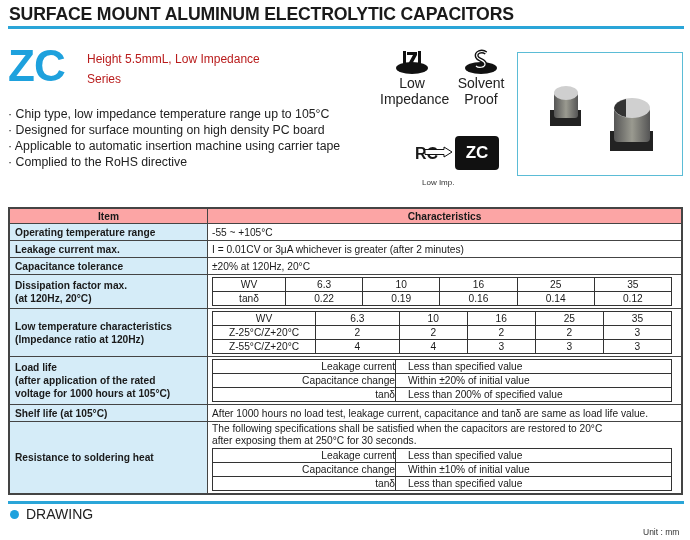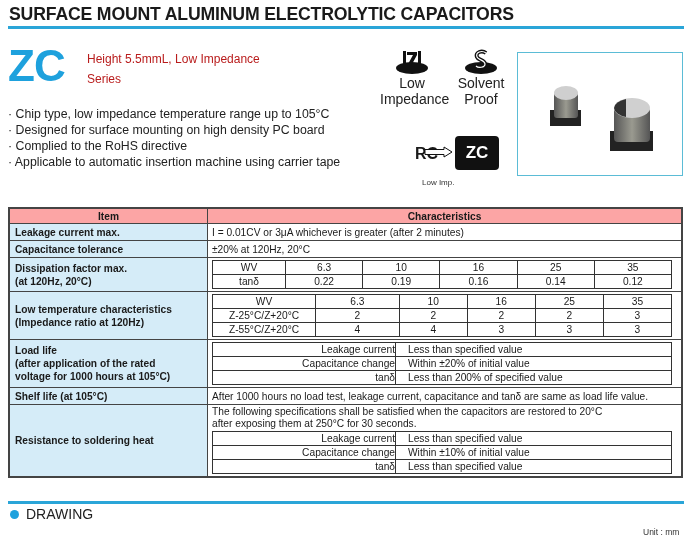--- a/index.html
+++ b/index.html
@@ -64,22 +64,22 @@
     <ellipse cx="17" cy="19" rx="16" ry="6" fill="#111"></ellipse>
     <path d="M22 4 C18 1 11 3 13 8 C14 11 21 11 21 15 C21 19 14 19 12 17" stroke="#111" stroke-width="4" fill="none"></path>
     <path d="M22 4 C18 1 11 3 13 8 C14 11 21 11 21 15 C21 19 14 19 12 17" stroke="#fff" stroke-width="1.2" fill="none"></path>
   </svg>
   <div>Solvent Proof</div>
 </div>
 
 <ul class="abs" id="features">
   <li>Chip type, low impedance temperature range up to 105°C</li>
   <li>Designed for surface mounting on high density PC board</li>
+  <li>Applicable to automatic insertion machine using carrier tape</li>
   <li>Complied to the RoHS directive</li>
-  <li>Applicable to automatic insertion machine using carrier tape</li>
 </ul>
 
 <div class="abs" id="rc-badge">
   <span id="rc-label">RC</span>
   <svg id="rc-arrow" width="30" height="12" viewBox="0 0 30 12">
     <path d="M1 3.5 H20 V1 L28 6 L20 11 V8.5 H1 Z" fill="#fff" stroke="#111" stroke-width="1"></path>
   </svg>
   <span id="rc-sub">Low Imp.</span>
   <div id="zc-box">ZC</div>
 </div>
@@ -103,20 +103,24 @@
   </svg>
 </div>
 
 <table class="abs" id="spec">
   <tbody>
       <tr>
     <th>Item</th>
     <th>Characteristics</th>
   </tr>
   <tr>
+    <td class="item">Operating temperature range</td>
+    <td class="plain">-55 ~ +105°C</td>
+  </tr>
+  <tr>
     <td class="item">Leakage current max.</td>
     <td class="plain">I = 0.01CV or 3μA whichever is greater (after 2 minutes)</td>
   </tr>
   <tr>
     <td class="item">Capacitance tolerance</td>
     <td class="plain">±20% at 120Hz, 20°C</td>
   </tr>
   <tr>
     <td class="item">
       <div>Dissipation factor max.</div>

